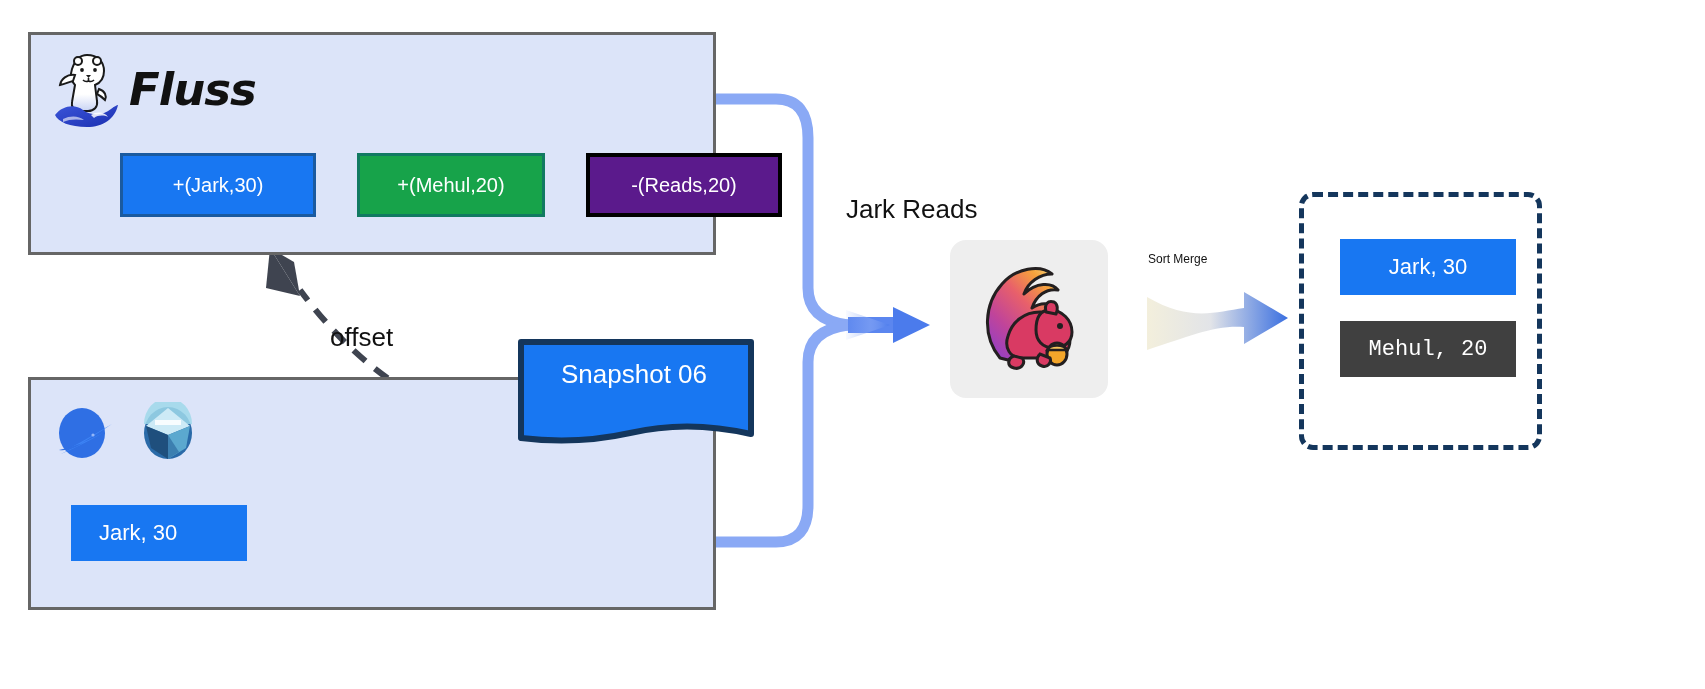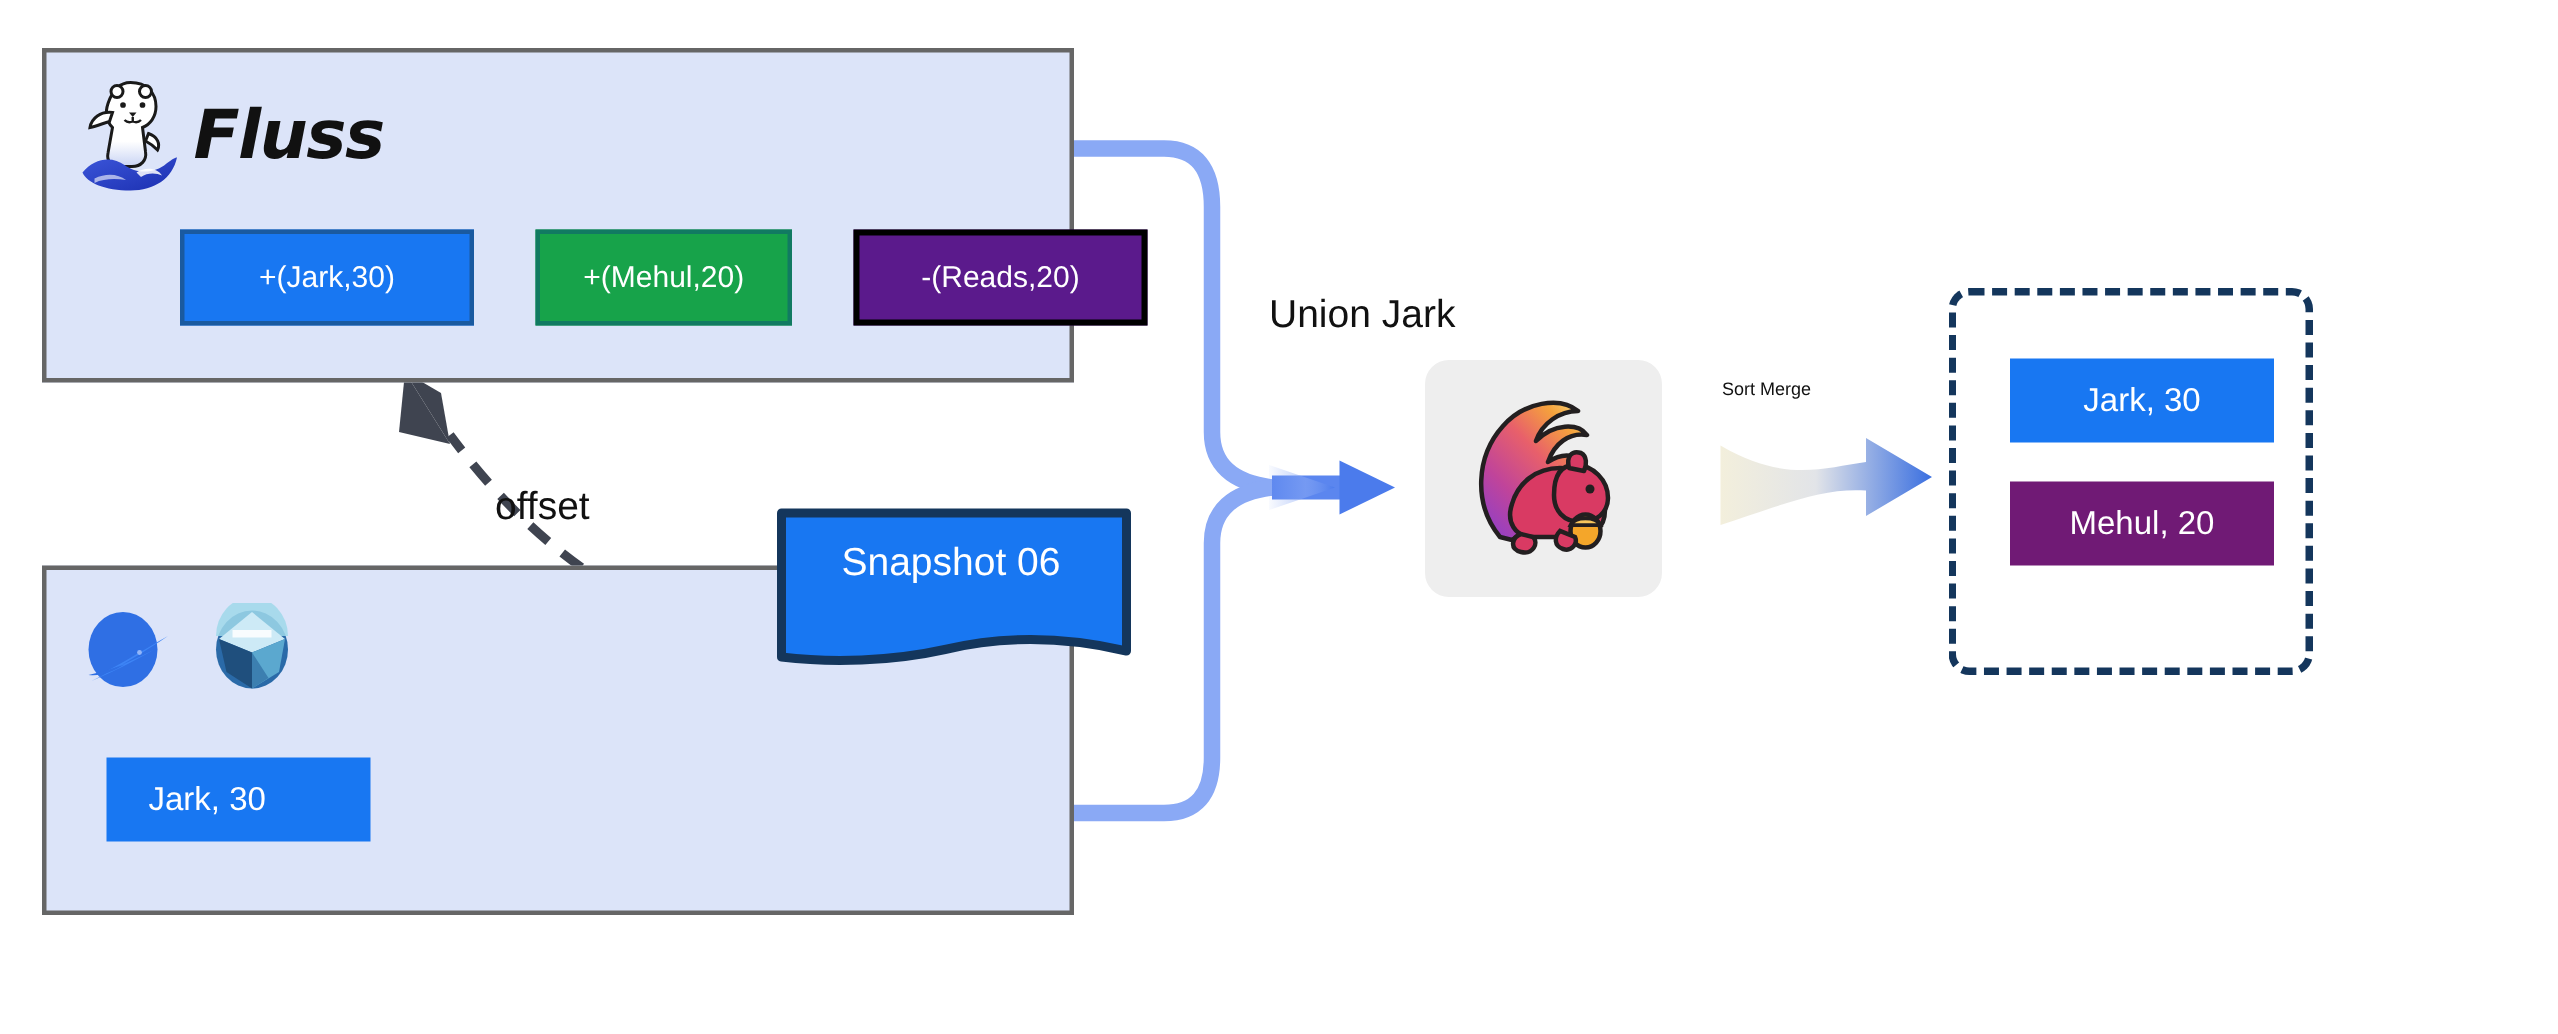--- a/index.html
+++ b/index.html
@@ -26,21 +26,21 @@
     letter-spacing:-1px;line-height:1;
   }
 
   
   .chips{position:absolute;left:48px;top:118px;display:flex;}
   .chip{
     height:64px;box-sizing:border-box;display:flex;align-items:center;
     justify-content:center;color:#ffffff;font-size:20px;white-space:nowrap;margin-left:41px;
   }
   .chip.blue {width:196px;background:#1877f2;border:3px solid #1a5aa0;}
-  .chip.green{width:171px;background:#17a34a;border:3px solid #117a62;}
+  .chip.green{width:188px;background:#17a34a;border:3px solid #117a62;}
   .chip.purple{width:196px;background:#5b1a8c;border:4px solid #000000;}
 
   
   .lake-logos{position:absolute;left:22px;top:22px;display:flex;align-items:center;gap:22px;}
   .lake-logo{width:62px;height:62px;display:block;}
 
   
   .lake-rows{position:absolute;left:40px;top:125px;display:flex;gap:38px;}
   .lake-cell{
     width:176px;height:56px;display:flex;align-items:center;
@@ -74,21 +74,21 @@
   #result-box{
     position:absolute;left:1299px;top:192px;width:243px;height:258px;
     border:5px dashed #14365c;border-radius:14px;box-sizing:border-box;
   }
   .result-rows{position:absolute;left:36px;top:42px;display:flex;flex-direction:column;gap:26px;}
   .result-cell{
     width:176px;height:56px;display:flex;align-items:center;
     justify-content:center;color:#ffffff;font-size:22px;
   }
   .result-cell.blue{background:#1877f2;}
-  .result-cell.green{background:#701a75;}
+  .result-cell.green{background:#404040;font-family:Liberation Mono, monospace;}
 
   svg.overlay{position:absolute;left:0;top:0;width:1705px;height:689px;overflow:visible;pointer-events:none;}
 </style>
 </head>
 <body>
 
 <div class="stage">
 
   <svg class="overlay">
     <defs>
@@ -195,21 +195,21 @@
   </div>
 
   <div id="snapshot">
     <svg width="242" height="112" viewBox="0 0 242 112">
       <path d="M3 4 L233 4 L233 96 C190 86 150 86 112 95 C76 103 36 104 3 100 Z" fill="#1877f2" stroke="#14365c" stroke-width="6" stroke-linejoin="round"></path>
     </svg>
     <div class="snap-label">Snapshot 06</div>
   </div>
 
   <div class="lbl" id="offset-label">offset</div>
-  <div class="lbl" id="union-label">Union Jark</div>
+  <div class="lbl" id="union-label">Jark Reads</div>
   <div class="lbl" id="sortmerge-label">Sort Merge</div>
 
   <div id="flink-tile">
     <svg width="102" height="112" viewBox="0 0 102 112">
       <defs>
         <linearGradient id="tailG" x1="0.1" y1="1" x2="0.9" y2="0">
           <stop offset="0%" stop-color="#8e3fc9"></stop>
           <stop offset="30%" stop-color="#c0449a"></stop>
           <stop offset="60%" stop-color="#e8606a"></stop>
           <stop offset="85%" stop-color="#f5a23c"></stop>

